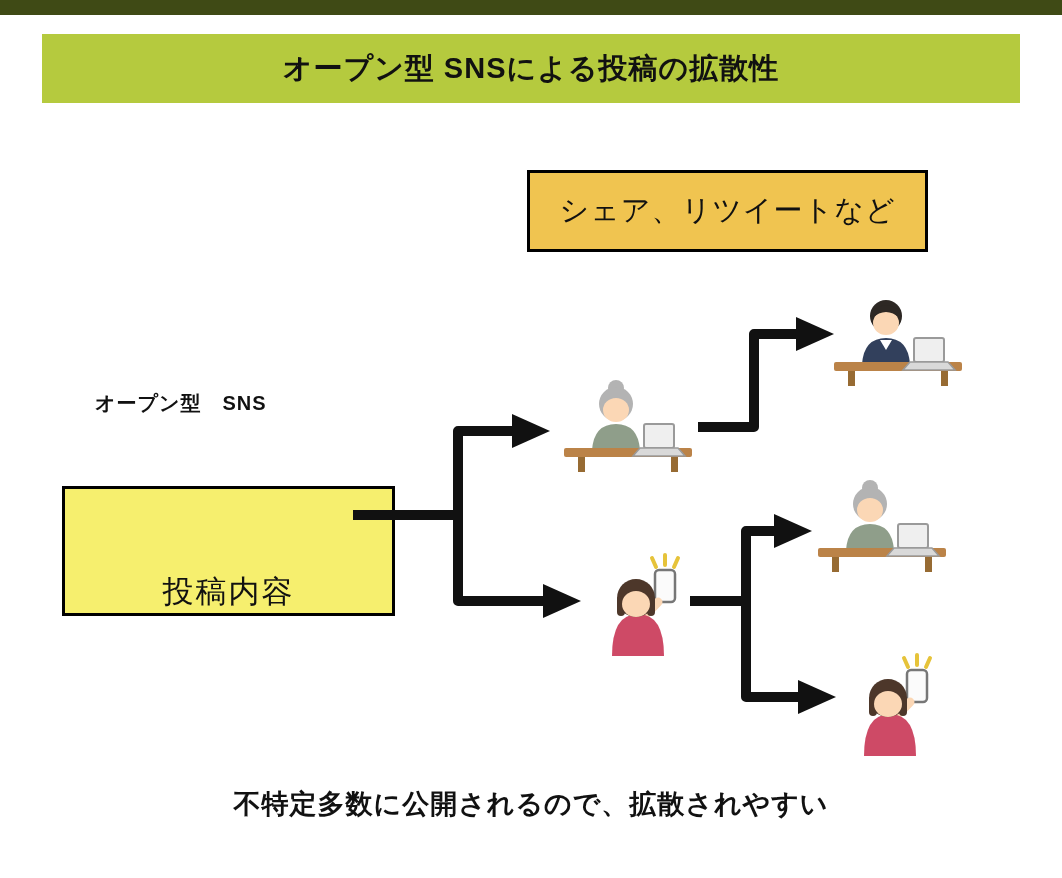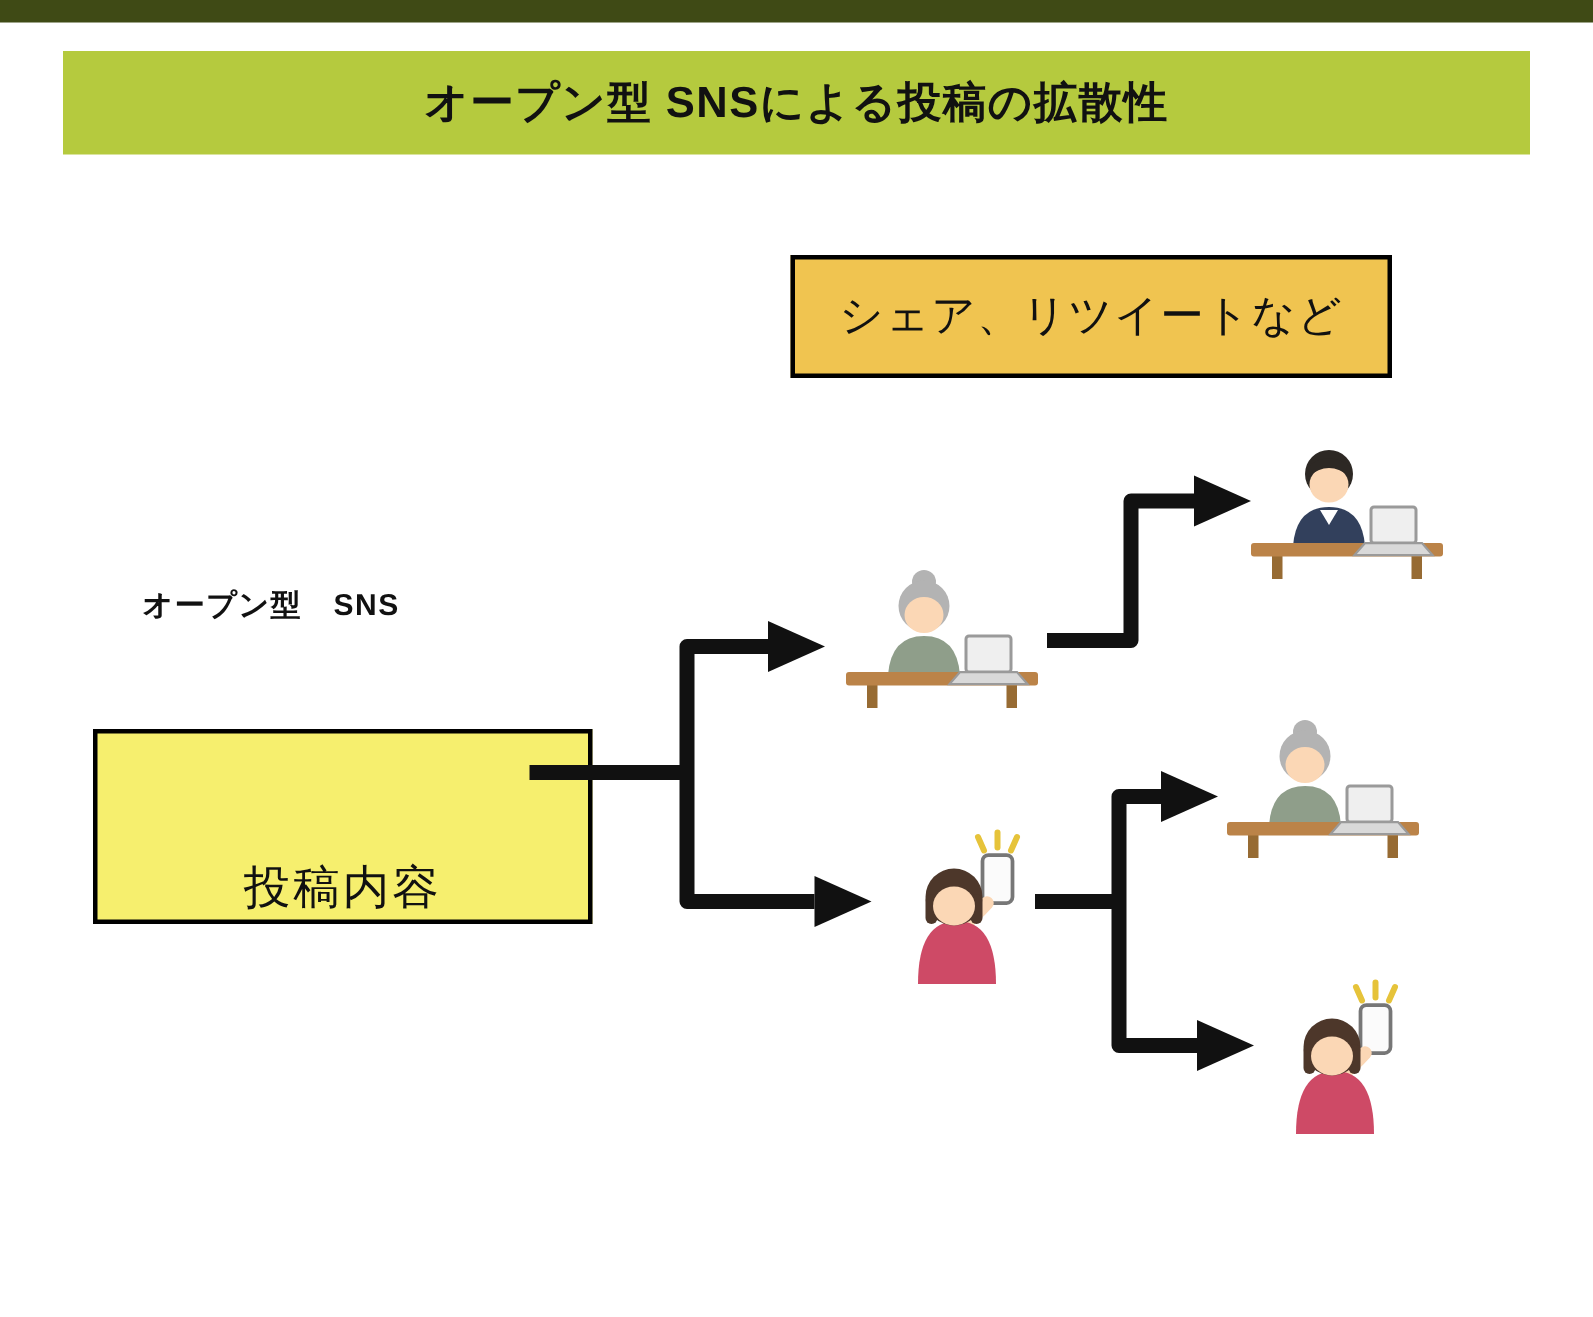--- a/index.html
+++ b/index.html
@@ -200,14 +200,15 @@
       <rect x="61" y="18" width="20" height="32" rx="4" fill="#fbfbfb" stroke="#777777" stroke-width="2.5"></rect>
       <path d="M64,50 Q55,60 46,66" stroke="#fbd7b5" stroke-width="9" fill="none" stroke-linecap="round"></path>
       <path d="M18,104 Q18,62 44,62 Q70,62 70,104 Z" fill="#ce4a66"></path>
       <circle cx="42" cy="46" r="19" fill="#4d372a"></circle>
       <rect x="23" y="44" width="8" height="20" rx="4" fill="#4d372a"></rect>
       <rect x="53" y="44" width="8" height="20" rx="4" fill="#4d372a"></rect>
       <ellipse cx="42" cy="52" rx="14" ry="13" fill="#fbd7b5"></ellipse>
     </svg>
   </div>
 
+  <div class="footer-note">不特定多数に公開されるので、拡散されやすい</div>
 
 </div>
 
 </body></html>

